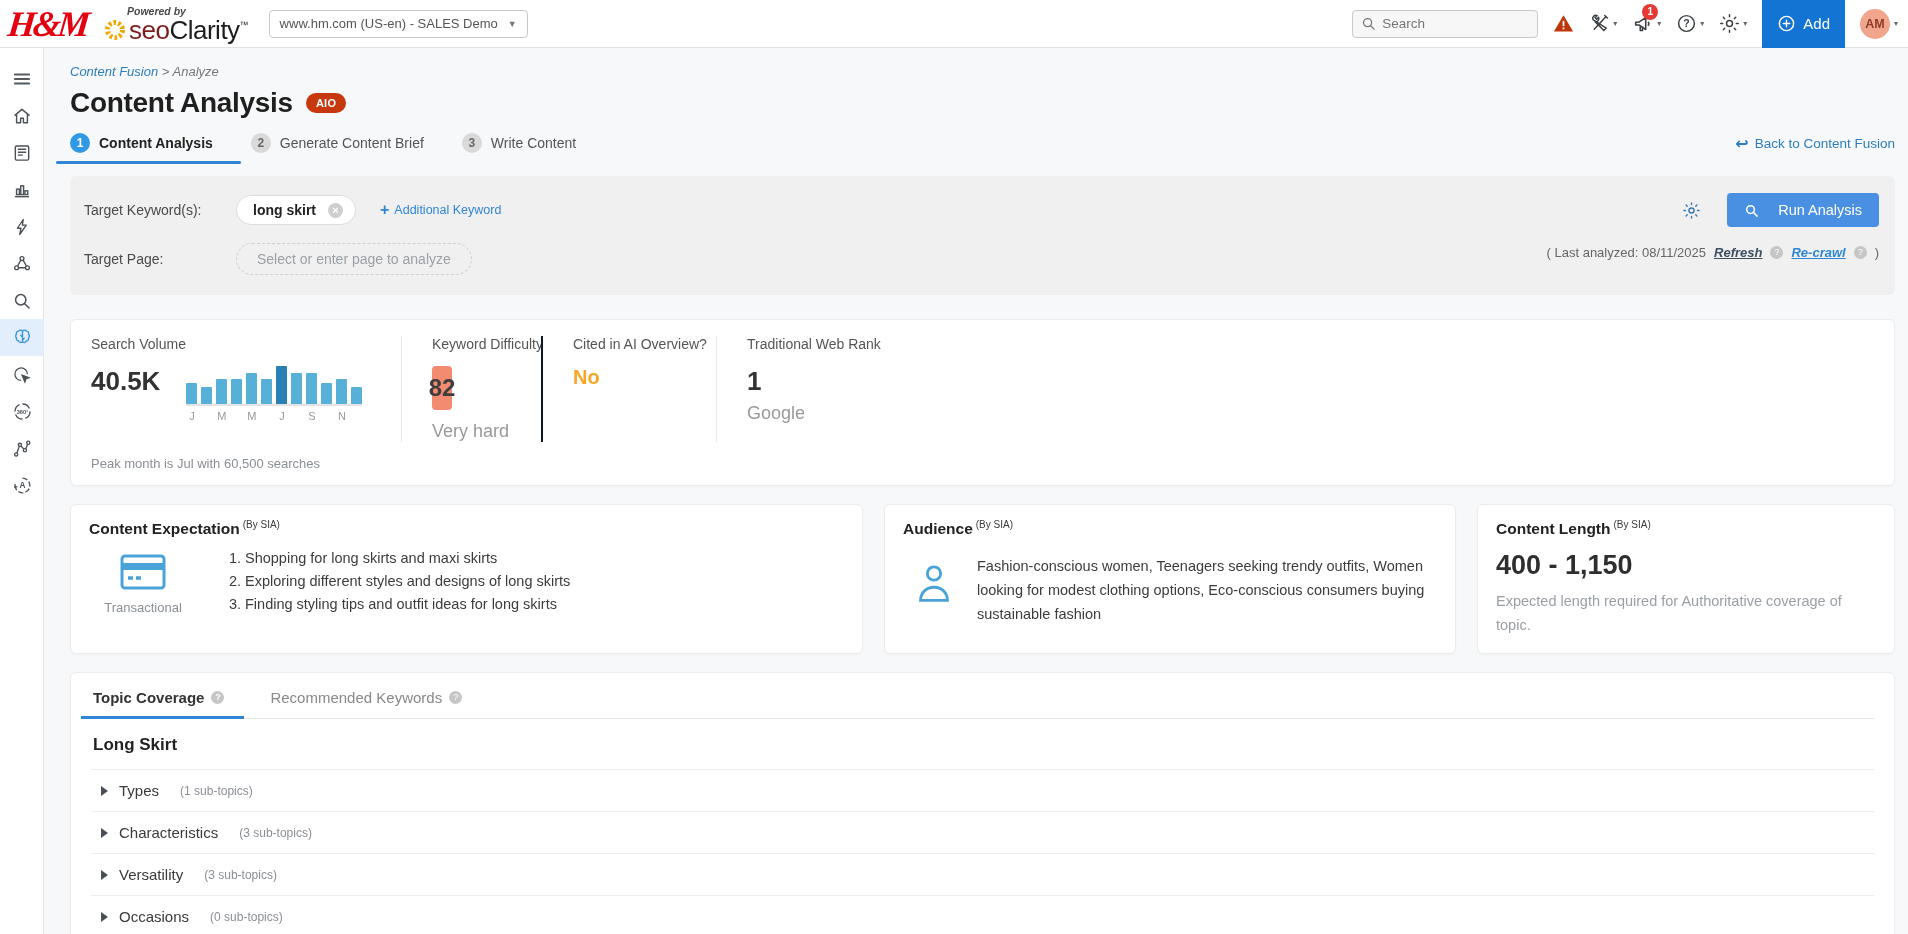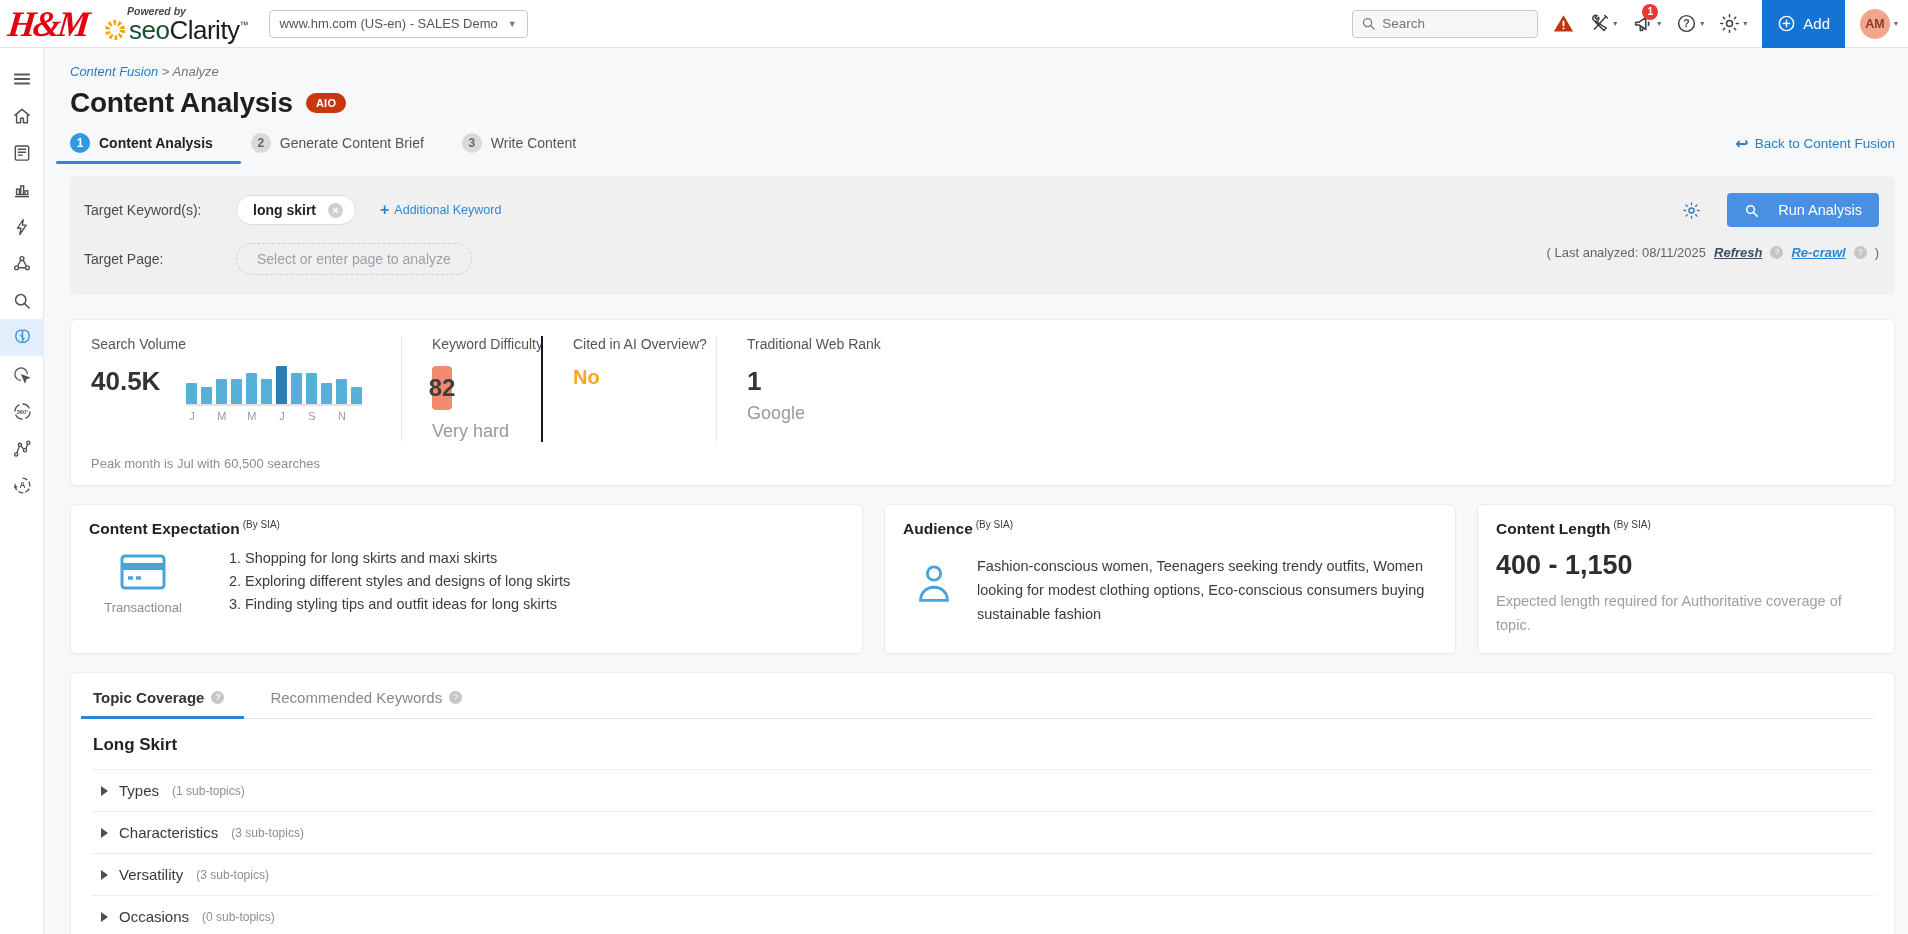--- a/index.html
+++ b/index.html
@@ -7,21 +7,21 @@
   html,body { width:1908px; height:934px; overflow:hidden; }
   body { font-family:"Liberation Sans","DejaVu Sans",sans-serif; background:#f7f8f9; color:#333; }
 
   
   .topbar { height:48px; background:#fff; border-bottom:1px solid #e2e2e2; display:flex; align-items:center; padding-left:8px; position:relative; z-index:5; }
   .hm-logo { font-family:"Liberation Serif","DejaVu Serif",serif; font-style:italic; font-weight:bold; font-size:36px; color:#e50010; letter-spacing:-3px; transform:skewX(-6deg); line-height:44px; padding-right:6px; }
   .logo-block { display:flex; flex-direction:column; margin-left:10px; }
   .powered { font-size:10.5px; font-style:italic; font-weight:bold; color:#4a4a4a; margin-left:24px; margin-top:1px; }
   .seoclarity { display:flex; align-items:center; line-height:26px; }
   .sc-gear { width:24px; height:24px; margin-right:2px; }
-  .sc-seo { font-size:26px; color:#14532d; font-weight:500; letter-spacing:-0.5px; }
+  .sc-seo { font-size:26px; color:#7f1d1d; font-weight:500; letter-spacing:-0.5px; }
   .sc-clarity { font-size:26px; color:#1c1c1c; font-weight:500; letter-spacing:-0.5px; }
   .sc-tm { font-size:9px; color:#1c1c1c; margin-top:-10px; }
   .domain-select { margin-left:20px; border:1px solid #c9c9c9; border-radius:4px; height:28px; display:flex; align-items:center; gap:10px; padding:0 10px; font-size:13px; color:#555; background:#fff; cursor:pointer; }
   .domain-caret { font-size:9px; color:#777; }
   .topbar-right { margin-left:auto; display:flex; align-items:center; gap:15px; height:100%; }
   .search-box { width:186px; height:28px; border:1px solid #c9c9c9; border-radius:4px; background:#f7f7f7; display:flex; align-items:center; gap:6px; padding:0 8px; }
   .search-box input { border:none; outline:none; background:transparent; font-size:13.5px; color:#444; width:140px; font-family:inherit; }
   .search-box input::placeholder { color:#757575; }
   .icon-btn { display:flex; align-items:center; gap:3px; cursor:pointer; position:relative; }
   .caret-sm { font-size:8px; color:#666; }
@@ -114,21 +114,21 @@
   
   .topic-card { margin-top:18px; padding:14px 20px 24px; min-height:262px; }
   .tabs-row { display:flex; gap:42px; border-bottom:1px solid #e8e8e8; }
   .tab { display:flex; align-items:center; gap:7px; padding:2px 2px 12px; cursor:pointer; position:relative; font-size:15px; color:#888; }
   .tab.active { color:#333; font-weight:bold; }
   .tab.active::after { content:""; position:absolute; left:-10px; right:-18px; bottom:-1px; height:3px; background:#2f86d6; }
   .topic-heading { font-size:17px; font-weight:bold; color:#222; padding:16px 2px 14px; border-bottom:1px solid #ededed; }
   .topic-row { display:flex; align-items:center; gap:11px; padding:12px 10px; border-bottom:1px solid #ededed; cursor:pointer; }
   .tri { width:0; height:0; border-top:5px solid transparent; border-bottom:5px solid transparent; border-left:7px solid #4a4f55; }
   .topic-name { font-size:15px; color:#3a3a3a; }
-  .topic-count { font-size:12px; color:#8a8f95; margin-left:2px; }
+  .topic-count { font-size:12px; color:#8a8f95; margin-left:10px; }
 
   svg { display:block; }
 </style>
 </head>
 <body>
 
 <header class="topbar">
   <div class="hm-logo">H&amp;M</div>
   <div class="logo-block">
     <span class="powered">Powered by</span>

